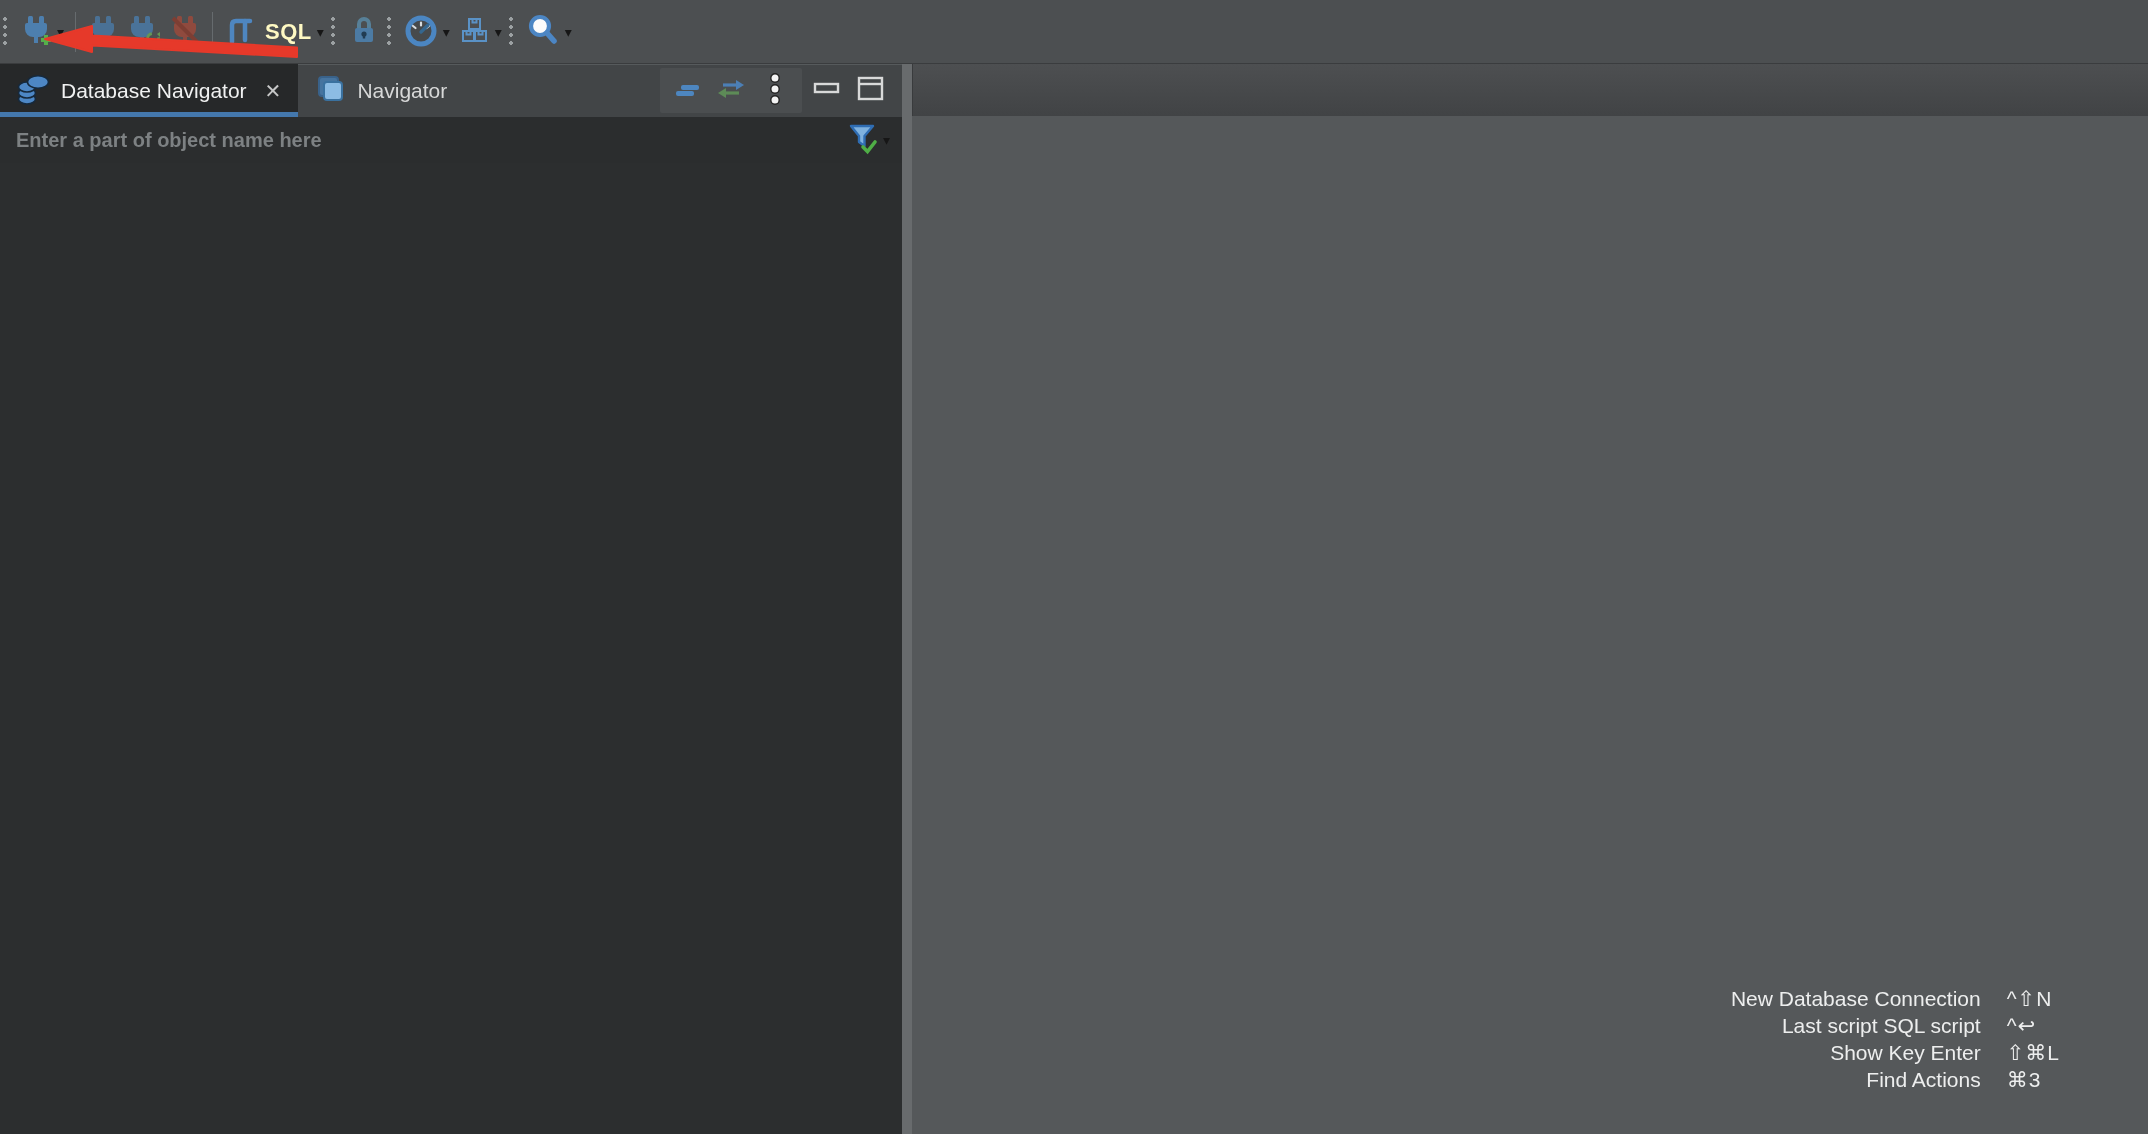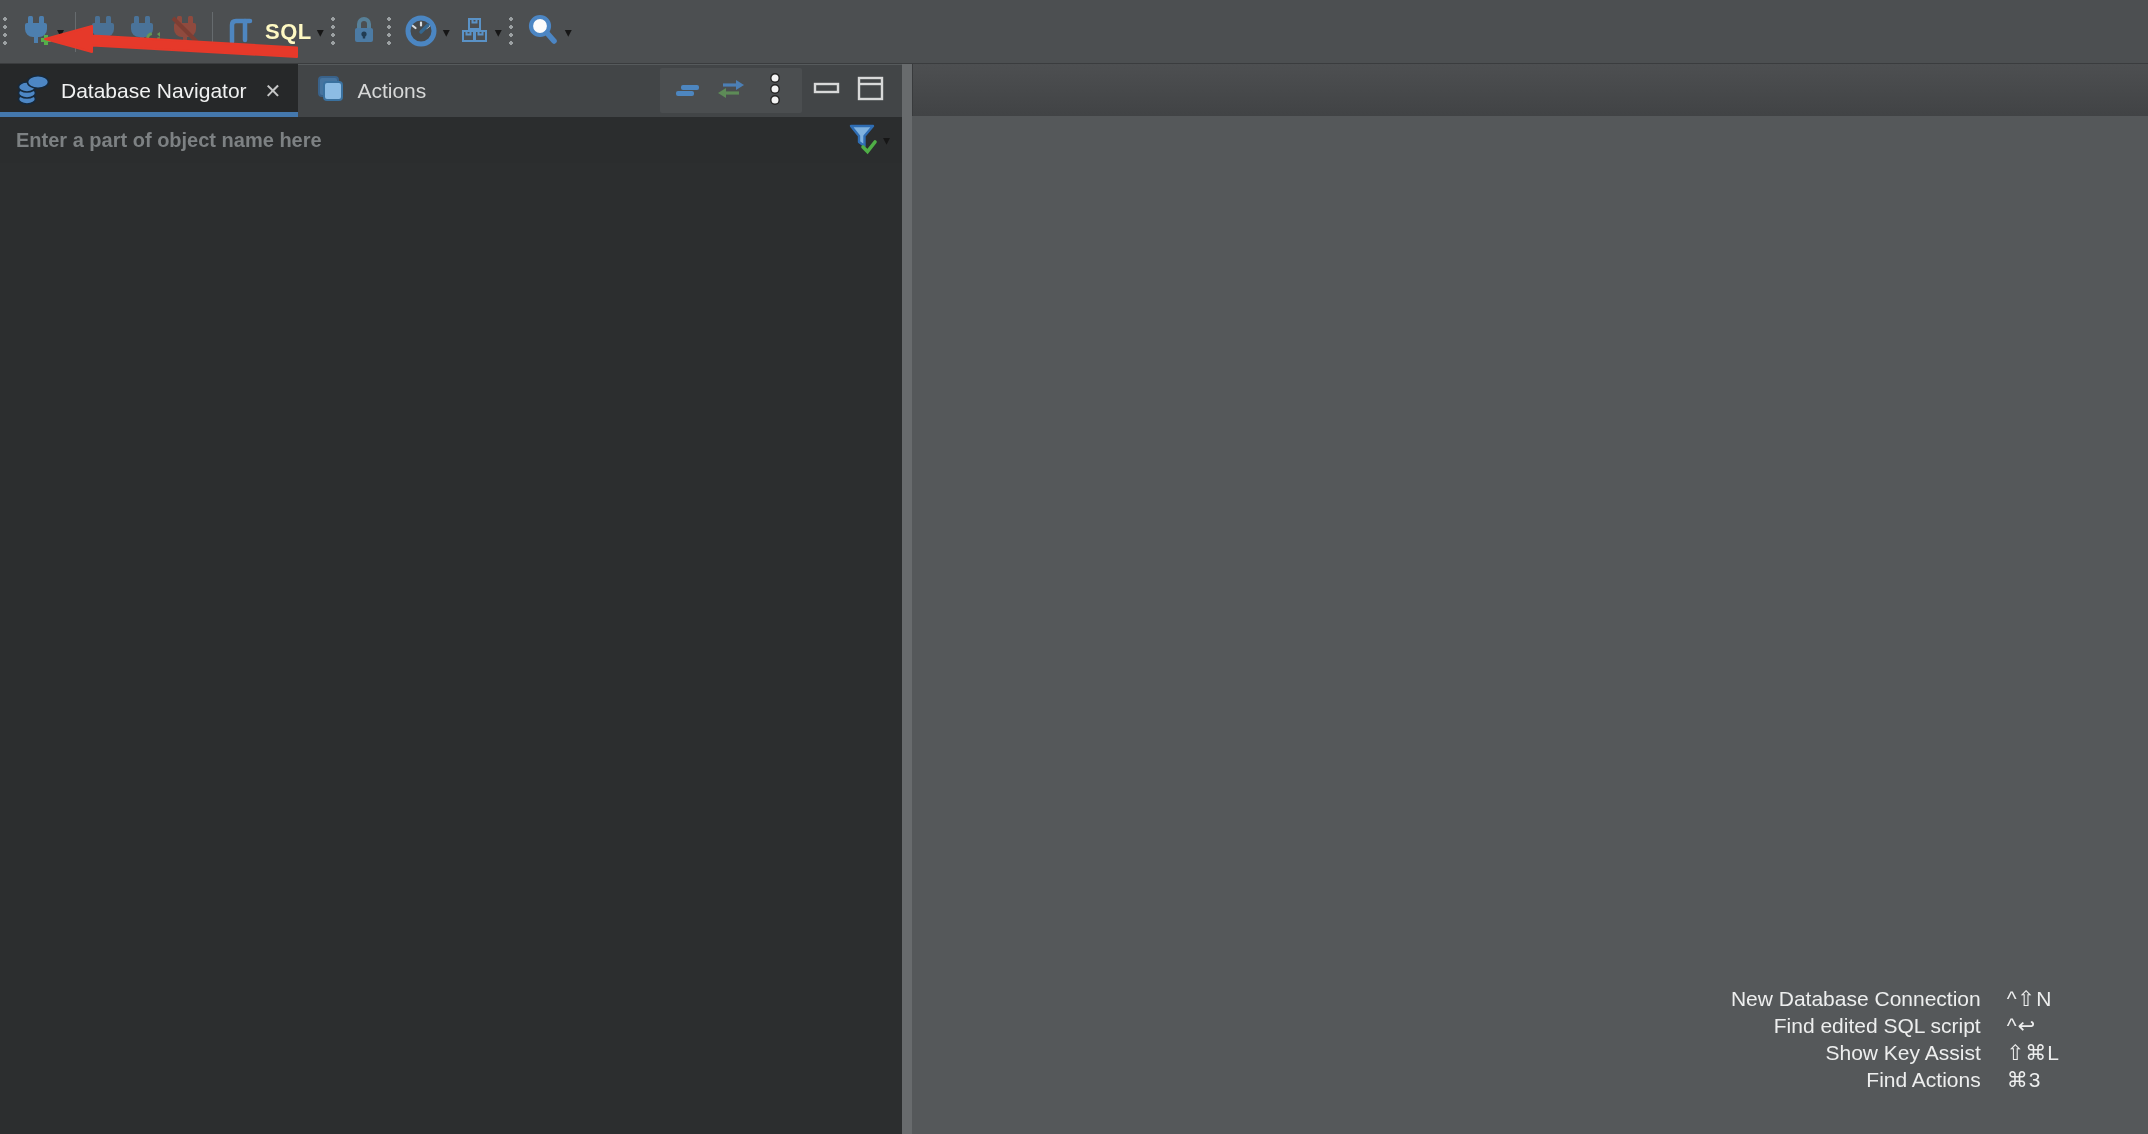--- a/index.html
+++ b/index.html
@@ -212,21 +212,21 @@
           <span class="tab-close">✕</span>
         </div>
 
         <div class="tab">
           <span>
             <svg width="34" height="34" viewBox="0 0 34 34">
               <rect x="6" y="5" width="19" height="19" rx="3" fill="#46749f" stroke="#39628a" stroke-width="2"></rect>
               <rect x="11" y="10" width="18" height="18" rx="3" fill="#8cbce4" stroke="#3a719f" stroke-width="2"></rect>
             </svg>
           </span>
-          <span class="tab-label">Actions</span>
+          <span class="tab-label">Navigator</span>
         </div>
 
         <div class="strip-spacer"></div>
 
         <div class="view-toolbar">
           <div class="vt-btn">
             <span>
               <svg width="30" height="30" viewBox="0 0 30 30">
                 <rect x="9" y="11" width="18" height="5" rx="2" fill="#4d86c0"></rect>
                 <rect x="4" y="17" width="18" height="5" rx="2" fill="#4d86c0"></rect>
@@ -289,23 +289,23 @@
 
     <div class="sash"></div>
 
     <div class="editor">
       <div class="editor-tabstrip"></div>
       <div class="editor-body">
 
         <div class="shortcuts">
           <span class="sc-label">New Database Connection</span>
           <span class="sc-keys">^⇧N</span>
-          <span class="sc-label">Find edited SQL script</span>
+          <span class="sc-label">Last script SQL script</span>
           <span class="sc-keys">^↩</span>
-          <span class="sc-label">Show Key Assist</span>
+          <span class="sc-label">Show Key Enter</span>
           <span class="sc-keys">⇧⌘L</span>
           <span class="sc-label">Find Actions</span>
           <span class="sc-keys">⌘3</span>
         </div>
 
       </div>
     </div>
   </div>
 </div>
 

